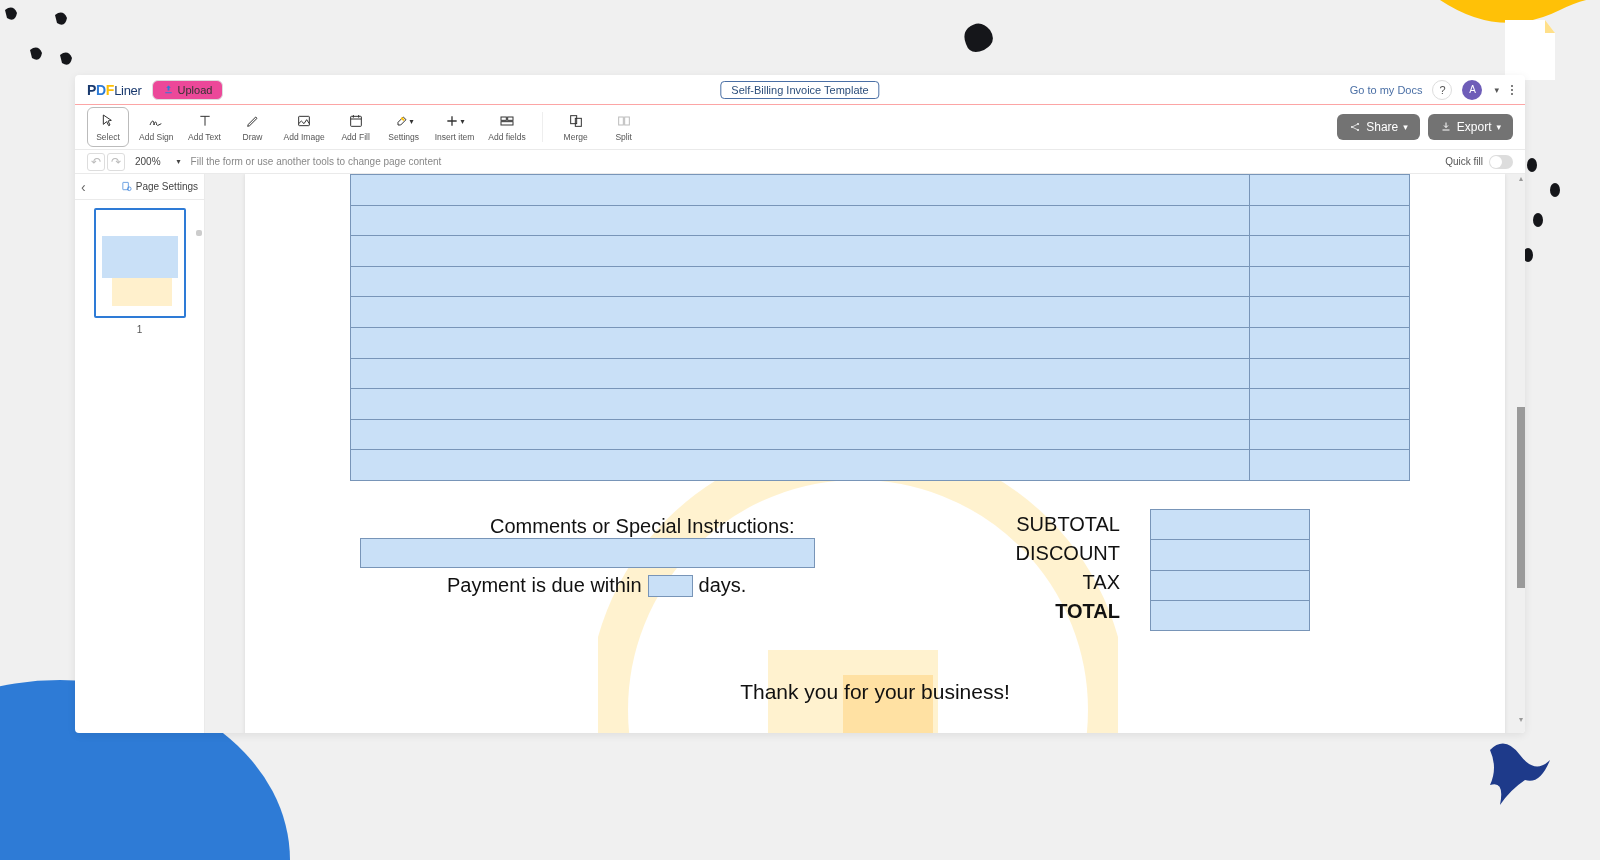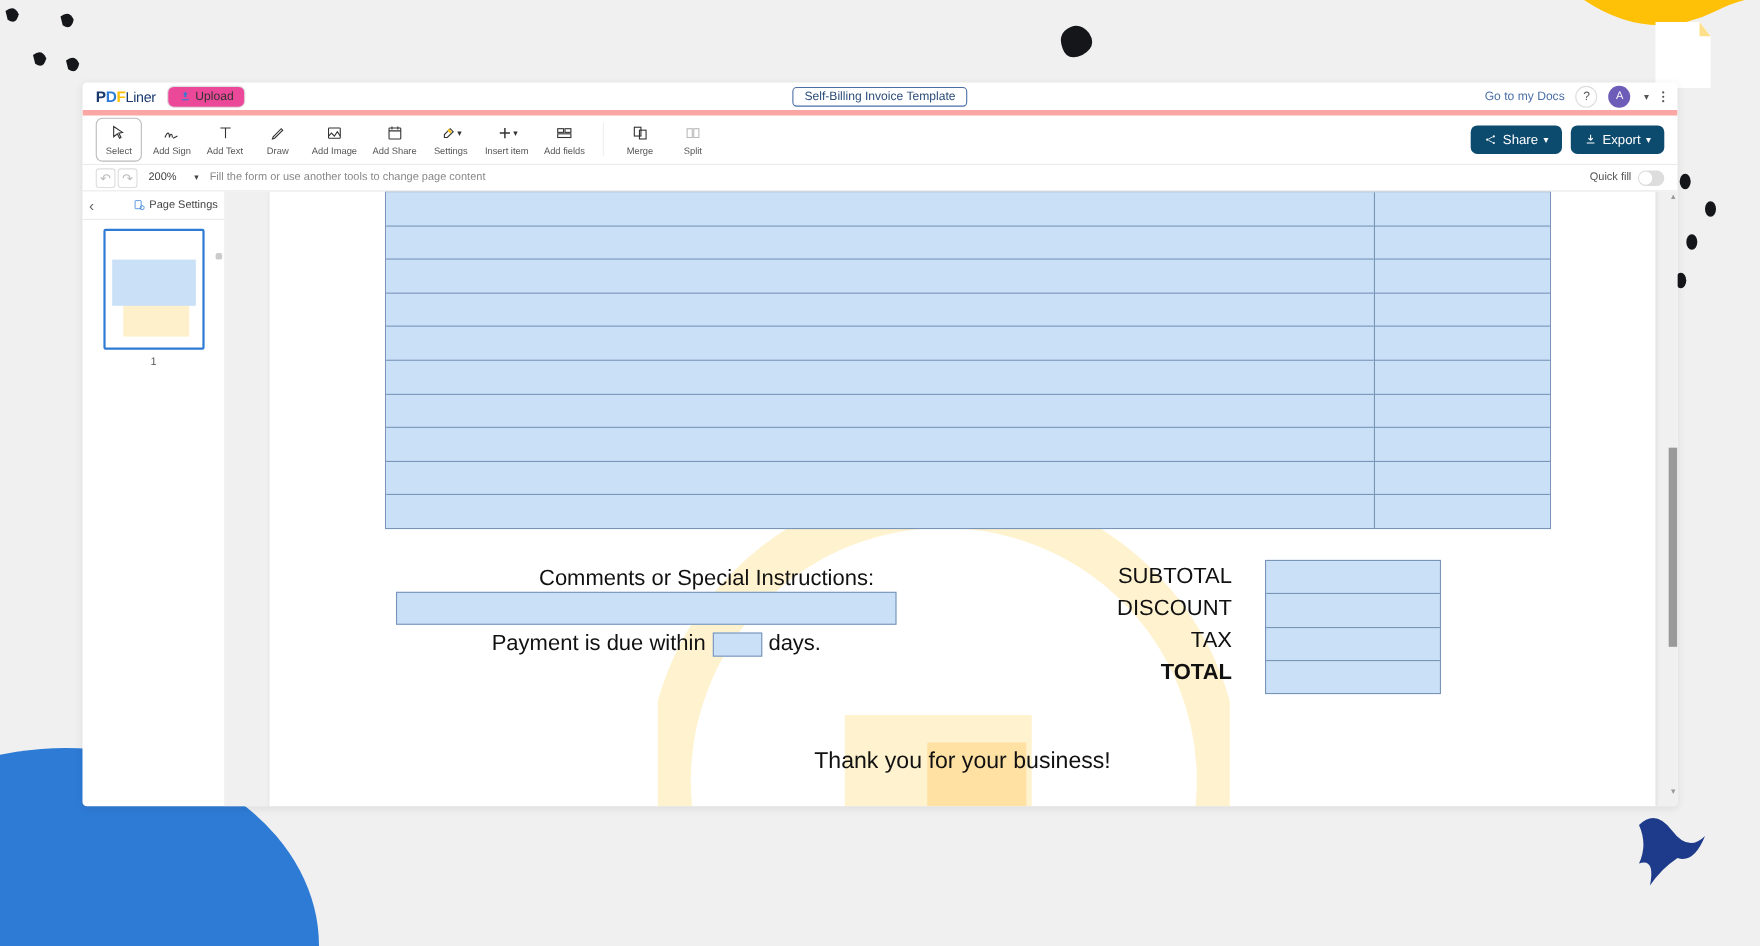--- a/index.html
+++ b/index.html
@@ -38,21 +38,21 @@
     overflow: hidden;
   }
 
   
   .topbar {
     height: 30px;
     display: flex;
     align-items: center;
     padding: 0 12px;
     gap: 10px;
-    border-bottom: 5px solid #fca5a5;
+    border-bottom: 1px solid #fca5a5;
   }
   .logo {
     font-weight: 700;
     font-size: 14px;
     letter-spacing: -0.3px;
   }
   .logo .p { color: #1a3a6e; }
   .logo .d { color: #2e7bd6; }
   .logo .f { color: #ffc107; }
   .logo .liner { color: #1a3a6e; font-weight: 500; font-size: 13px;}
@@ -118,21 +118,21 @@
     border-radius: 6px;
     padding: 0 4px;
   }
   .tool.selected { border: 1px solid #bbb; }
   .tool .ticon { height: 18px; display:flex;align-items:center;justify-content:center;}
   .tool .tlabel { font-size: 8.5px; color: #555; }
   .tool svg { width: 16px; height: 16px; }
   .tool-divider { width: 1px; height: 30px; background: #eee; margin: 0 6px;}
   .right-btns { margin-left: auto; display:flex; gap:8px;}
   .btn-primary {
-    background: #0c4a6e; color: #fff; border-radius: 6px;
+    background: #737373; color: #fff; border-radius: 6px;
     padding: 6px 12px; font-size: 12px;
     display:flex;align-items:center;gap:5px;
   }
   .btn-primary svg { width:12px;height:12px;fill:#fff;}
 
   
   .subbar {
     height: 24px;
     display: flex; align-items: center;
     padding: 0 12px; gap: 10px;
@@ -426,21 +426,21 @@
         </span>
       <span class="tlabel">Add Image</span>
     </div>
     <div class="tool">
       <span class="ticon">
           <svg viewBox="0 0 24 24" stroke="#333" fill="none" stroke-width="1.5">
             <rect x="4" y="5" width="16" height="15" rx="1"></rect>
             <path d="M4 9h16M8 3v4M16 3v4"></path>
           </svg>
         </span>
-      <span class="tlabel">Add Share</span>
+      <span class="tlabel">Add Fill</span>
     </div>
     <div class="tool">
       <span class="ticon">
           <svg viewBox="0 0 24 24">
             <path d="M6 18h4l8-8-4-4-8 8v4z" fill="none" stroke="#333" stroke-width="1.5"></path>
             <path d="M11 7l4 4" stroke="#ffc107" stroke-width="3"></path>
           </svg>
           <span style="font-size:8px;color:#333;">▾</span>
         </span>
       <span class="tlabel">Settings</span>

